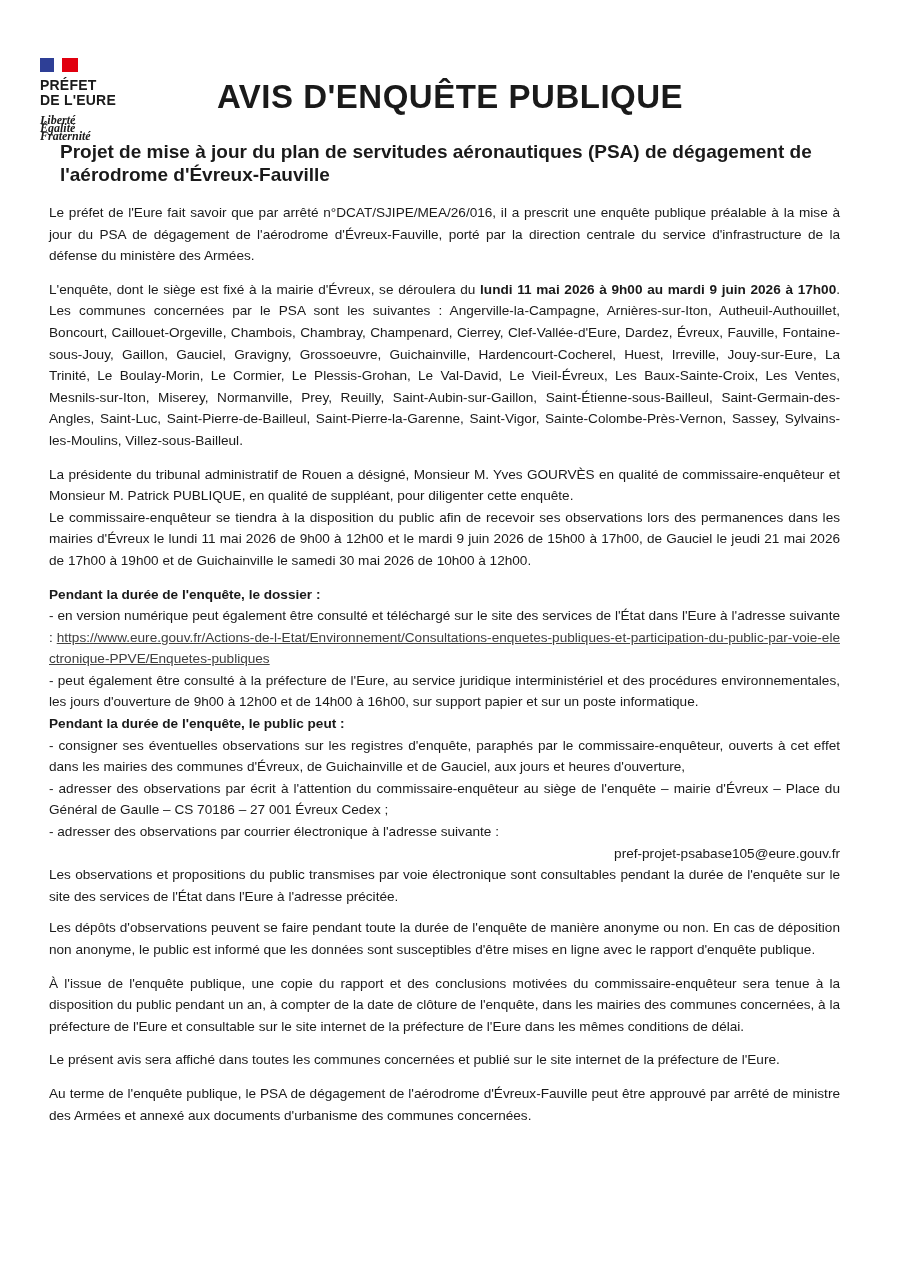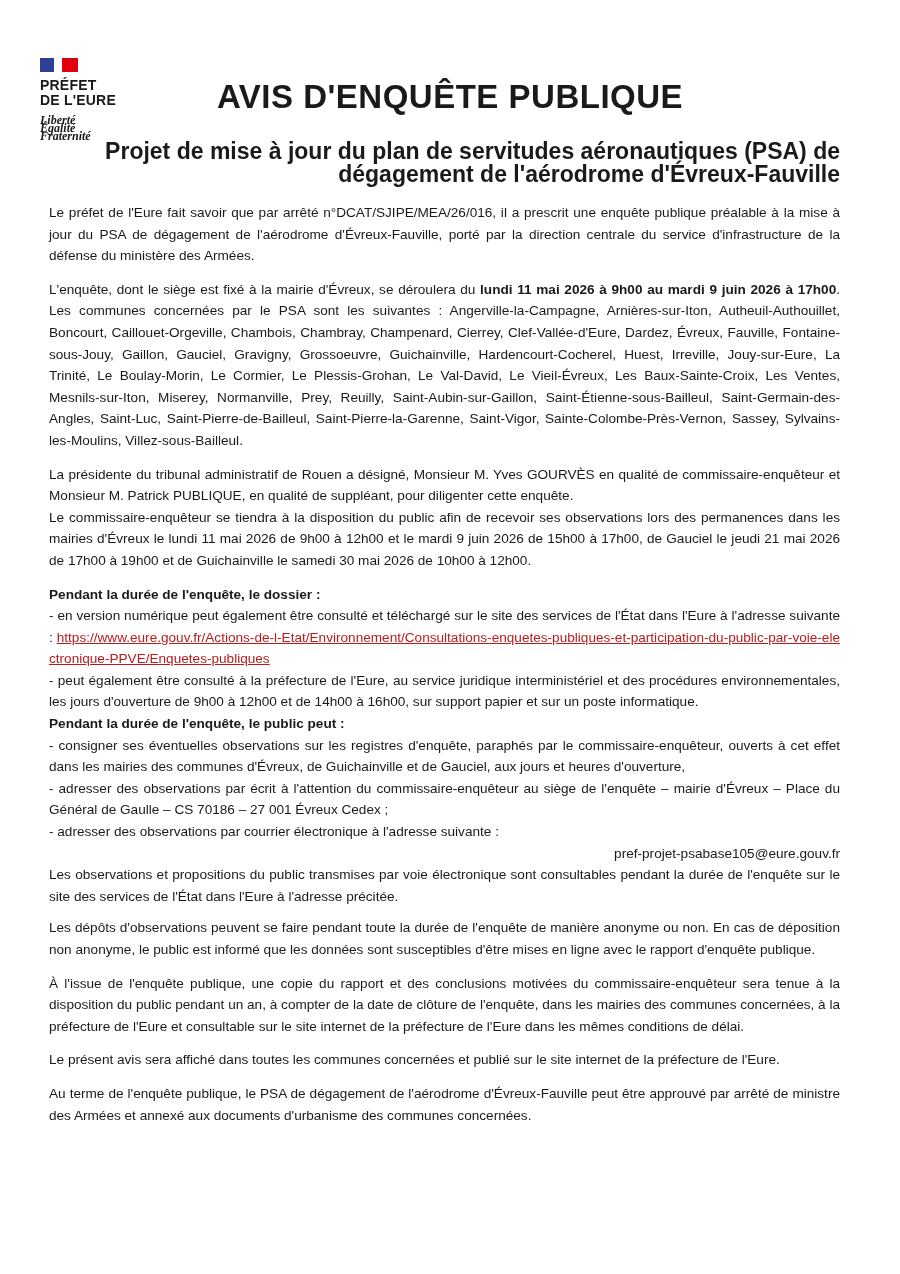--- a/index.html
+++ b/index.html
@@ -12,22 +12,22 @@
   .flag .blue { width: 14px; height: 14px; background: #2e3f96; }
   .flag .white { width: 8px; height: 14px; background: #ffffff; }
   .flag .red { width: 16px; height: 14px; background: #e1000f; }
   .logo .prefet { font-weight: bold; font-size: 14px; line-height: 15px; color: #1a1a1a; letter-spacing: 0.2px; }
   .logo .motto { font-family: "Liberation Serif", serif; font-style: italic; font-size: 12px; line-height: 8px; margin-top: 8px; font-weight: bold; }
   .title {
     position: absolute; left: 180px; top: 78px; width: 540px; text-align: center;
     font-weight: bold; font-size: 33px; letter-spacing: 0.5px; color: #1a1a1a;
   }
   .subtitle {
-    position: absolute; left: 60px; top: 140px; width: 780px; text-align: right;
-    font-weight: bold; font-size: 23px; line-height: 23px; color: #1a1a1a;
+    position: absolute; left: 60px; top: 140px; width: 780px; text-align: left;
+    font-weight: bold; font-size: 19px; line-height: 23px; color: #1a1a1a;
   }
   .content {
     position: absolute; left: 49px; top: 202px; width: 791px;
     font-size: 13.6px; line-height: 21.6px; text-align: justify;
   }
   .content p { margin: 0; }
   .gap { margin-top: 10px !important; }
   .gap-big { margin-top: 12px !important; }
   b { font-weight: bold; }
   .link { color: #1f3b8f; text-decoration: underline; word-break: break-all; }
@@ -56,21 +56,21 @@
 
 <div class="content">
   <p>Le préfet de l'Eure fait savoir que par arrêté n°DCAT/SJIPE/MEA/26/016, il a prescrit une enquête publique préalable à la mise à jour du PSA de dégagement de l'aérodrome d'Évreux-Fauville, porté par la direction centrale du service d'infrastructure de la défense du ministère des Armées.</p>
 
   <p class="gap-big"><span>L'enquête, dont le siège est fixé à la mairie d'Évreux, se déroulera du </span><b>lundi 11 mai 2026 à 9h00 au mardi 9 juin 2026 à 17h00</b><span>. Les communes concernées par le PSA sont les suivantes : Angerville-la-Campagne, Arnières-sur-Iton, Autheuil-Authouillet, Boncourt, Caillouet-Orgeville, Chambois, Chambray, Champenard, Cierrey, Clef-Vallée-d'Eure, Dardez, Évreux, Fauville, Fontaine-sous-Jouy, Gaillon, Gauciel, Gravigny, Grossoeuvre, Guichainville, Hardencourt-Cocherel, Huest, Irreville, Jouy-sur-Eure, La Trinité, Le Boulay-Morin, Le Cormier, Le Plessis-Grohan, Le Val-David, Le Vieil-Évreux, Les Baux-Sainte-Croix, Les Ventes, Mesnils-sur-Iton, Miserey, Normanville, Prey, Reuilly, Saint-Aubin-sur-Gaillon, Saint-Étienne-sous-Bailleul, Saint-Germain-des-Angles, Saint-Luc, Saint-Pierre-de-Bailleul, Saint-Pierre-la-Garenne, Saint-Vigor, Sainte-Colombe-Près-Vernon, Sassey, Sylvains-les-Moulins, Villez-sous-Bailleul.</span></p>
 
   <p class="gap-big">La présidente du tribunal administratif de Rouen a désigné, Monsieur M. Yves GOURVÈS en qualité de commissaire-enquêteur et Monsieur M. Patrick PUBLIQUE, en qualité de suppléant, pour diligenter cette enquête.</p>
   <p>Le commissaire-enquêteur se tiendra à la disposition du public afin de recevoir ses observations lors des permanences dans les mairies d'Évreux le lundi 11 mai 2026 de 9h00 à 12h00 et le mardi 9 juin 2026 de 15h00 à 17h00, de Gauciel le jeudi 21 mai 2026 de 17h00 à 19h00 et de Guichainville le samedi 30 mai 2026 de 10h00 à 12h00.</p>
 
   <p class="gap-big"><b>Pendant la durée de l'enquête, le dossier :</b></p>
-  <p><span>- en version numérique peut également être consulté et téléchargé sur le site des services de l'État dans l'Eure à l'adresse suivante : </span><a class="link" style="color: #b91c1c;">https://www.eure.gouv.fr/Actions-de-l-Etat/Environnement/Consultations-enquetes-publiques-et-participation-du-public-par-voie-electronique-PPVE/Enquetes-publiques</a></p>
+  <p><span>- en version numérique peut également être consulté et téléchargé sur le site des services de l'État dans l'Eure à l'adresse suivante : </span><a class="link" style="color: #404040;">https://www.eure.gouv.fr/Actions-de-l-Etat/Environnement/Consultations-enquetes-publiques-et-participation-du-public-par-voie-electronique-PPVE/Enquetes-publiques</a></p>
   <p>- peut également être consulté à la préfecture de l'Eure, au service juridique interministériel et des procédures environnementales, les jours d'ouverture de 9h00 à 12h00 et de 14h00 à 16h00, sur support papier et sur un poste informatique.</p>
 
   <p><b>Pendant la durée de l'enquête, le public peut :</b></p>
   <p>- consigner ses éventuelles observations sur les registres d'enquête, paraphés par le commissaire-enquêteur, ouverts à cet effet dans les mairies des communes d'Évreux, de Guichainville et de Gauciel, aux jours et heures d'ouverture,</p>
   <p>- adresser des observations par écrit à l'attention du commissaire-enquêteur au siège de l'enquête – mairie d'Évreux – Place du Général de Gaulle – CS 70186 – 27 001 Évreux Cedex ;</p>
   <p>- adresser des observations par courrier électronique à l'adresse suivante :</p>
   <p class="email">pref-projet-psabase105@eure.gouv.fr</p>
   <p>Les observations et propositions du public transmises par voie électronique sont consultables pendant la durée de l'enquête sur le site des services de l'État dans l'Eure à l'adresse précitée.</p>
 
   <p class="gap">Les dépôts d'observations peuvent se faire pendant toute la durée de l'enquête de manière anonyme ou non. En cas de déposition non anonyme, le public est informé que les données sont susceptibles d'être mises en ligne avec le rapport d'enquête publique.</p>

